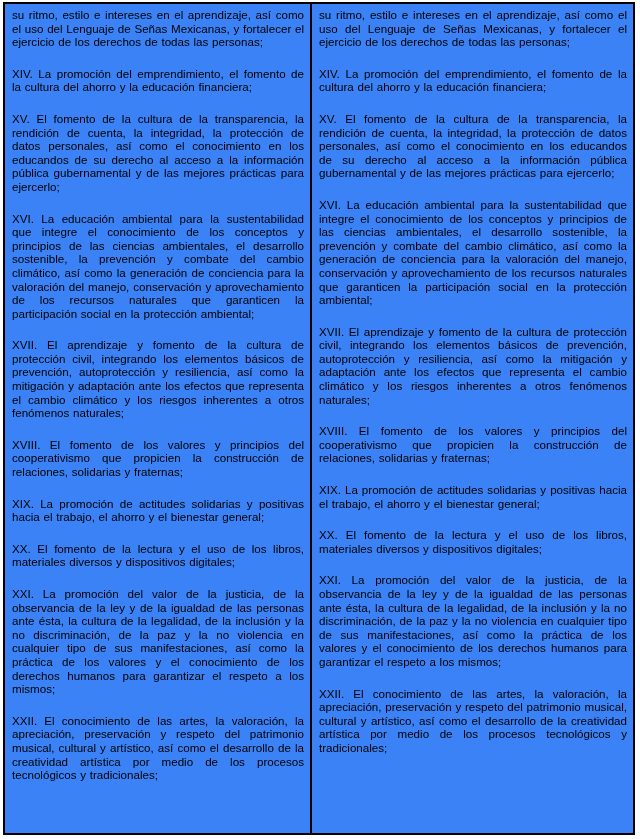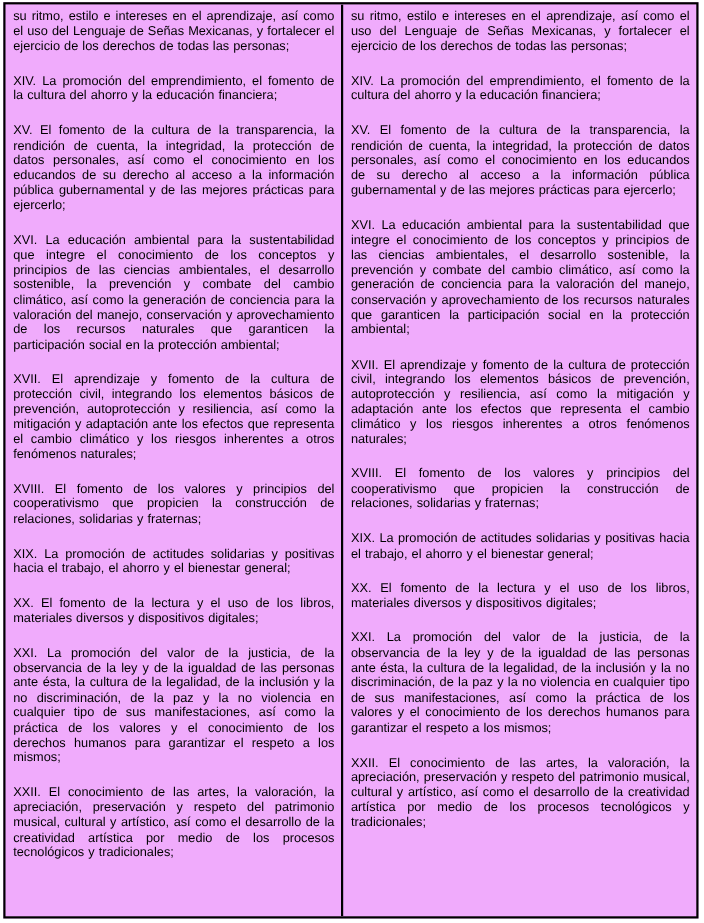--- a/index.html
+++ b/index.html
@@ -15,21 +15,21 @@
     color: #000000;
   }
   .page {
     position: absolute;
     left: 3px;
     top: 2px;
     width: 632px;
     height: 833px;
     box-sizing: border-box;
     border: 2px solid #000000;
-    background: #f0abfc;
+    background: #3b82f6;
     display: flex;
     overflow: hidden;
   }
   .col {
     box-sizing: border-box;
     padding: 4px 6px 0 7px;
     overflow: hidden;
   }
   .col-left {
     width: 305px;

